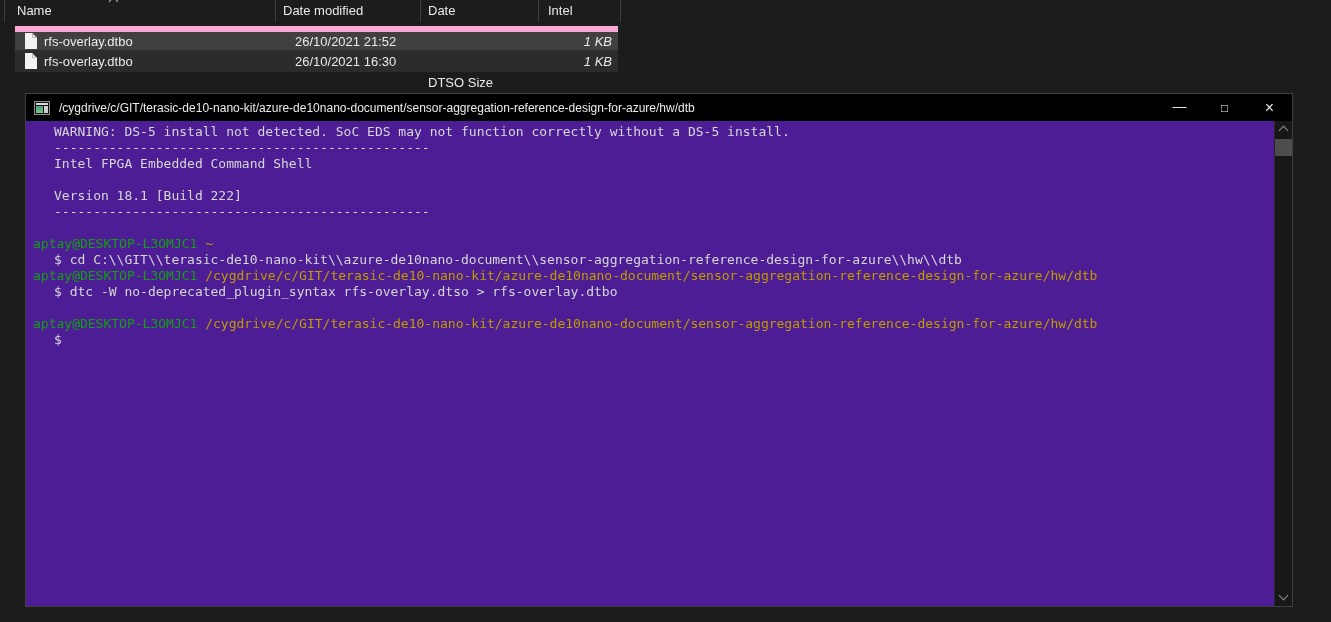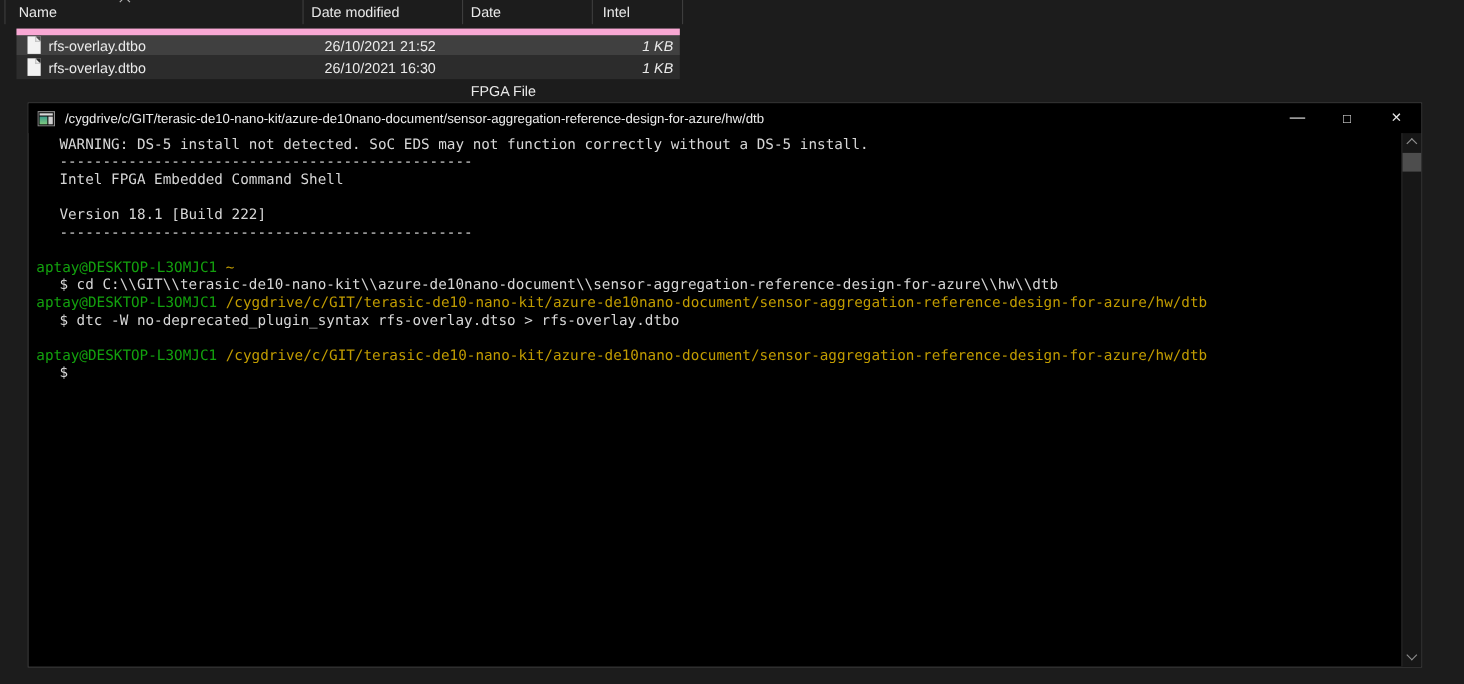--- a/index.html
+++ b/index.html
@@ -40,21 +40,21 @@
   .row-0 .file-icon::before{border-color:transparent #4d4d4d transparent transparent;}
   .row-1 .file-icon::before{border-color:transparent #2c2c2c transparent transparent;}
   .file-icon::after{
     content:"";position:absolute;top:0;right:0;width:5px;height:5px;
     border-left:1px solid #bdbdbd;border-bottom:1px solid #bdbdbd;box-sizing:border-box;
   }
 
   
   .term-window{
     position:absolute;left:25px;top:93px;width:1268px;height:514px;
-    background:#000000;border:1px solid #404040;box-sizing:border-box;padding-left:39px;
+    background:#4c1d95;border:1px solid #404040;box-sizing:border-box;padding-left:39px;
   }
   .term-titlebar{
     position:absolute;left:0;top:0;right:0;height:27px;background:#000000;
     display:flex;align-items:center;
   }
   .term-app-icon{margin-left:8px;width:16px;height:14px;flex:0 0 auto;}
   .term-title{
     margin-left:9px;color:#ececec;font-size:12px;white-space:nowrap;
     overflow:hidden;flex:1 1 auto;
   }
@@ -116,21 +116,21 @@
     <div class="cell cell-name">rfs-overlay.dtbo</div>
     <div class="cell cell-date">26/10/2021 21:52</div>
     <div class="cell cell-type">DTBO File</div>
     <div class="cell cell-size">1 KB</div>
   </div>
 
   <div class="file-row row-1">
     <div class="file-icon"></div>
     <div class="cell cell-name">rfs-overlay.dtbo</div>
     <div class="cell cell-date">26/10/2021 16:30</div>
-    <div class="cell cell-type">FPGA File</div>
+    <div class="cell cell-type">DTSO Size</div>
     <div class="cell cell-size">1 KB</div>
   </div>
 </div>
 
 <div class="term-window">
 
   <div class="term-titlebar">
     <svg class="term-app-icon" viewBox="0 0 16 14">
       <defs>
         <linearGradient id="tg" x1="0" y1="0" x2="0" y2="1">

